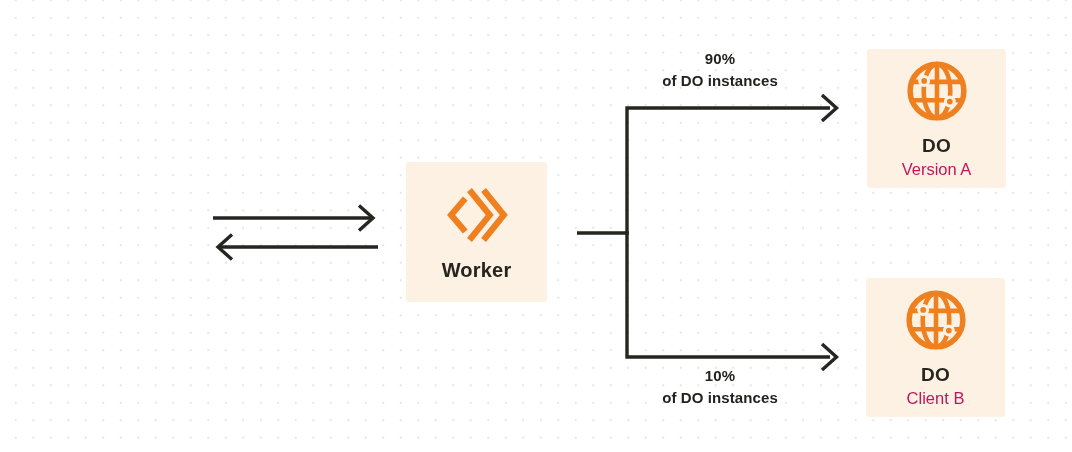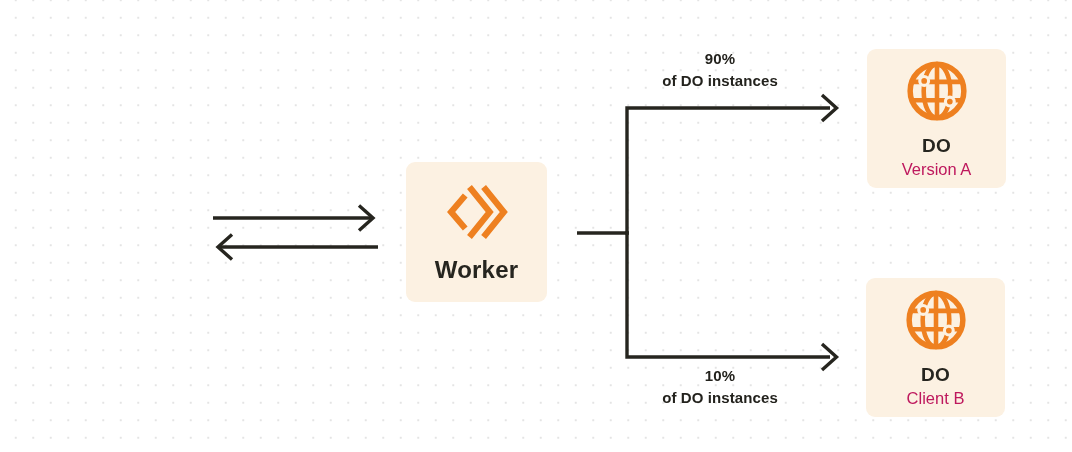--- a/index.html
+++ b/index.html
@@ -19,42 +19,42 @@
     overflow: hidden;
   }
   .arrows-layer {
     position: absolute;
     left: 0; top: 0;
     width: 1072px; height: 452px;
     pointer-events: none;
   }
   .card {
     position: absolute;
-    border-radius: 9px;
+    border-radius: 3px;
     display: flex;
     flex-direction: column;
     align-items: center;
     justify-content: center;
     box-sizing: border-box;
   }
   .card.gray { background: #f4f4f5; }
   .card.cream { background: #fcf1e2; }
 
   .client-card { left: 45px; top: 163px; width: 140px; height: 141px; }
   .client-label {
     font-size: 20px;
     font-weight: 700;
     color: #26251f;
     letter-spacing: 0.2px;
   }
 
   .worker-card { left: 406px; top: 162px; width: 141px; height: 140px; }
   .worker-card .node-icon { margin-top: 2px; }
   .worker-label {
-    font-size: 24px;
+    font-size: 20px;
     font-weight: 700;
     color: #26251f;
     margin-top: 14px;
     letter-spacing: 0.2px;
   }
 
   .do-card { width: 139px; height: 139px; }
   .do-card-a { left: 867px; top: 49px; }
   .do-card-b { left: 866px; top: 278px; }
   .do-title {

